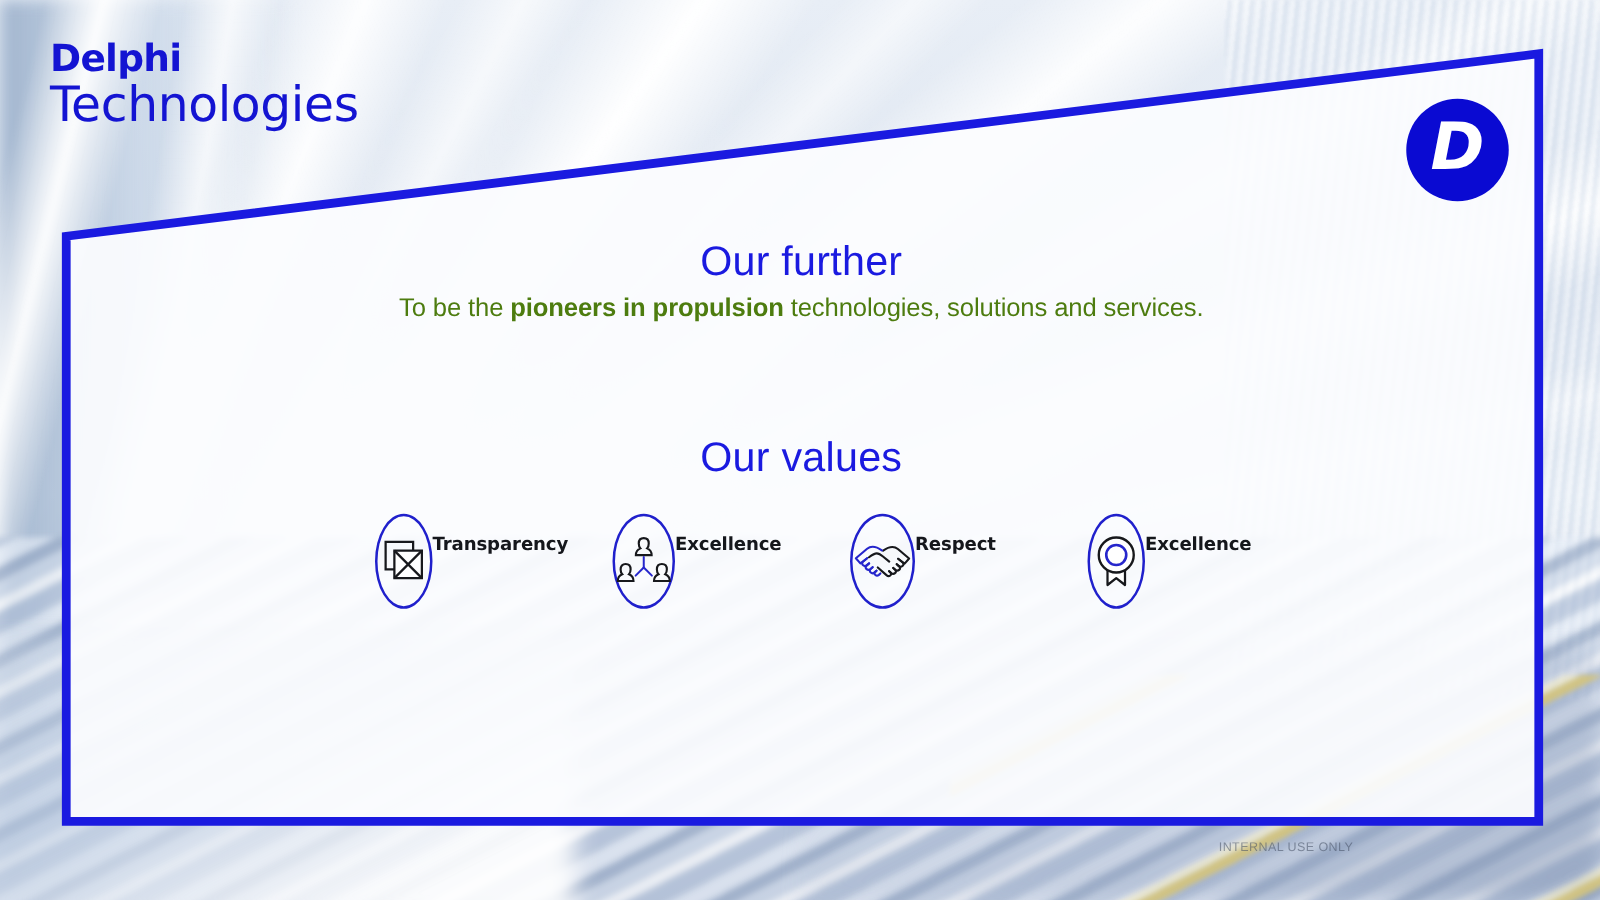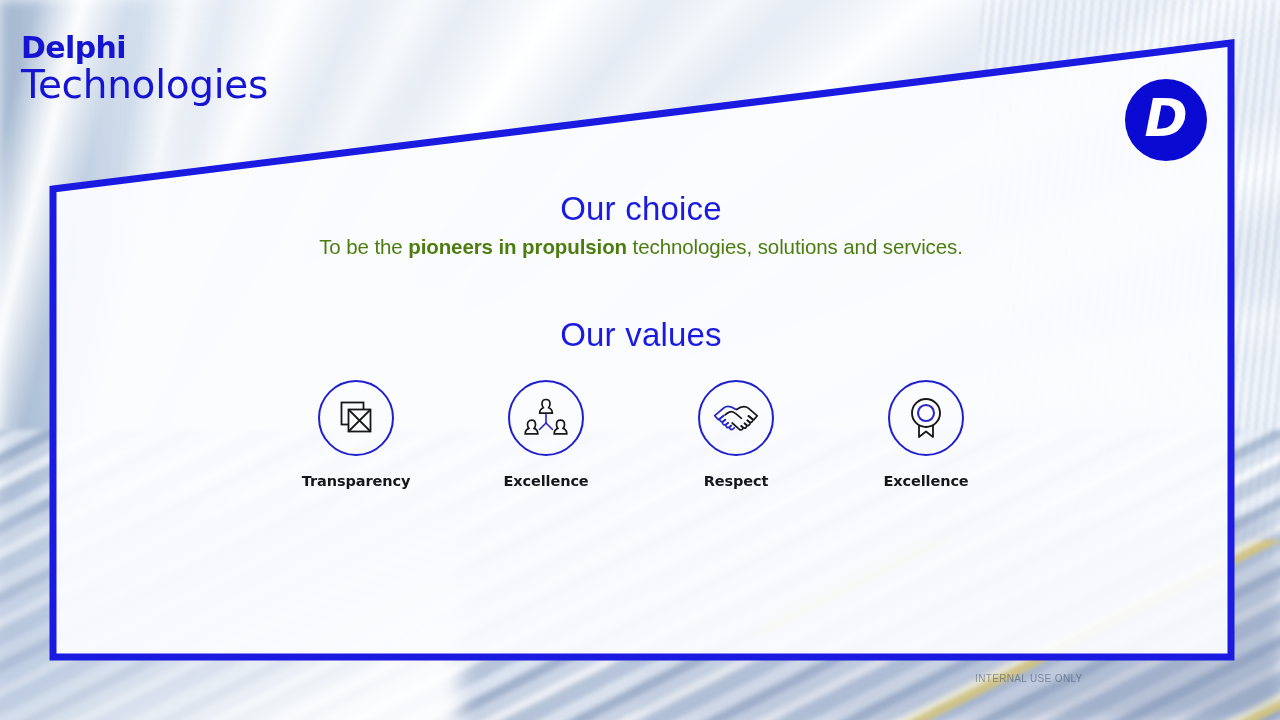--- a/index.html
+++ b/index.html
@@ -126,21 +126,21 @@
   .frame-wrap {
     position: absolute;
     inset: 0;
     pointer-events: none;
   }
   .frame-wrap svg { display: block; }
 
   
   .logo {
     position: absolute;
-    left: 21px;
+    left: 40px;
     top: 33px;
     line-height: 1.02;
     user-select: none;
   }
   .logo-delphi {
     font-family: "DejaVu Sans", sans-serif;
     font-weight: 700;
     font-size: 30px;
     letter-spacing: -.6px;
     color: #1414d2;
@@ -198,33 +198,32 @@
     font-family: "Liberation Sans", sans-serif;
     font-weight: 400;
     font-size: 20.5px;
     margin-top: 7px;
     letter-spacing: -.1px;
   }
   .body-line b { font-weight: 700; }
 
   .sec-vision { margin-top: 10px; }
   .sec-mission { margin-top: 56px; }
-  .sec-values { margin-top: 57px; }
+  .sec-values { margin-top: 88px; }
 
   .values-row {
     margin-top: 26px;
     display: flex;
     justify-content: center;
     gap: 78px;
   }
   .value-item {
     width: 112px;
     display: flex;
-    flex-direction: column;
-    align-items: center;
+    align-items: flex-start;
   }
   .value-circle {
     width: 72px;
     height: 72px;
     border: 2.3px solid #2020cc;
     border-radius: 50%;
     display: flex;
     align-items: center;
     justify-content: center;
     background: transparent;
@@ -275,21 +274,21 @@
     <div class="logo-tech">Technologies</div>
   </div>
 
   <div class="d-badge">
     <span>D</span>
   </div>
 
   <div class="content">
 
     <div class="sec-vision">
-      <div class="heading">Our choice</div>
+      <div class="heading">Our further</div>
       <div class="body-line"><span>To be the </span><b>pioneers in propulsion</b><span> technologies, solutions and services.</span></div>
     </div>
 
     <div class="sec-mission">
     </div>
 
     <div class="sec-values">
       <div class="heading">Our values</div>
 
       <div class="values-row">

